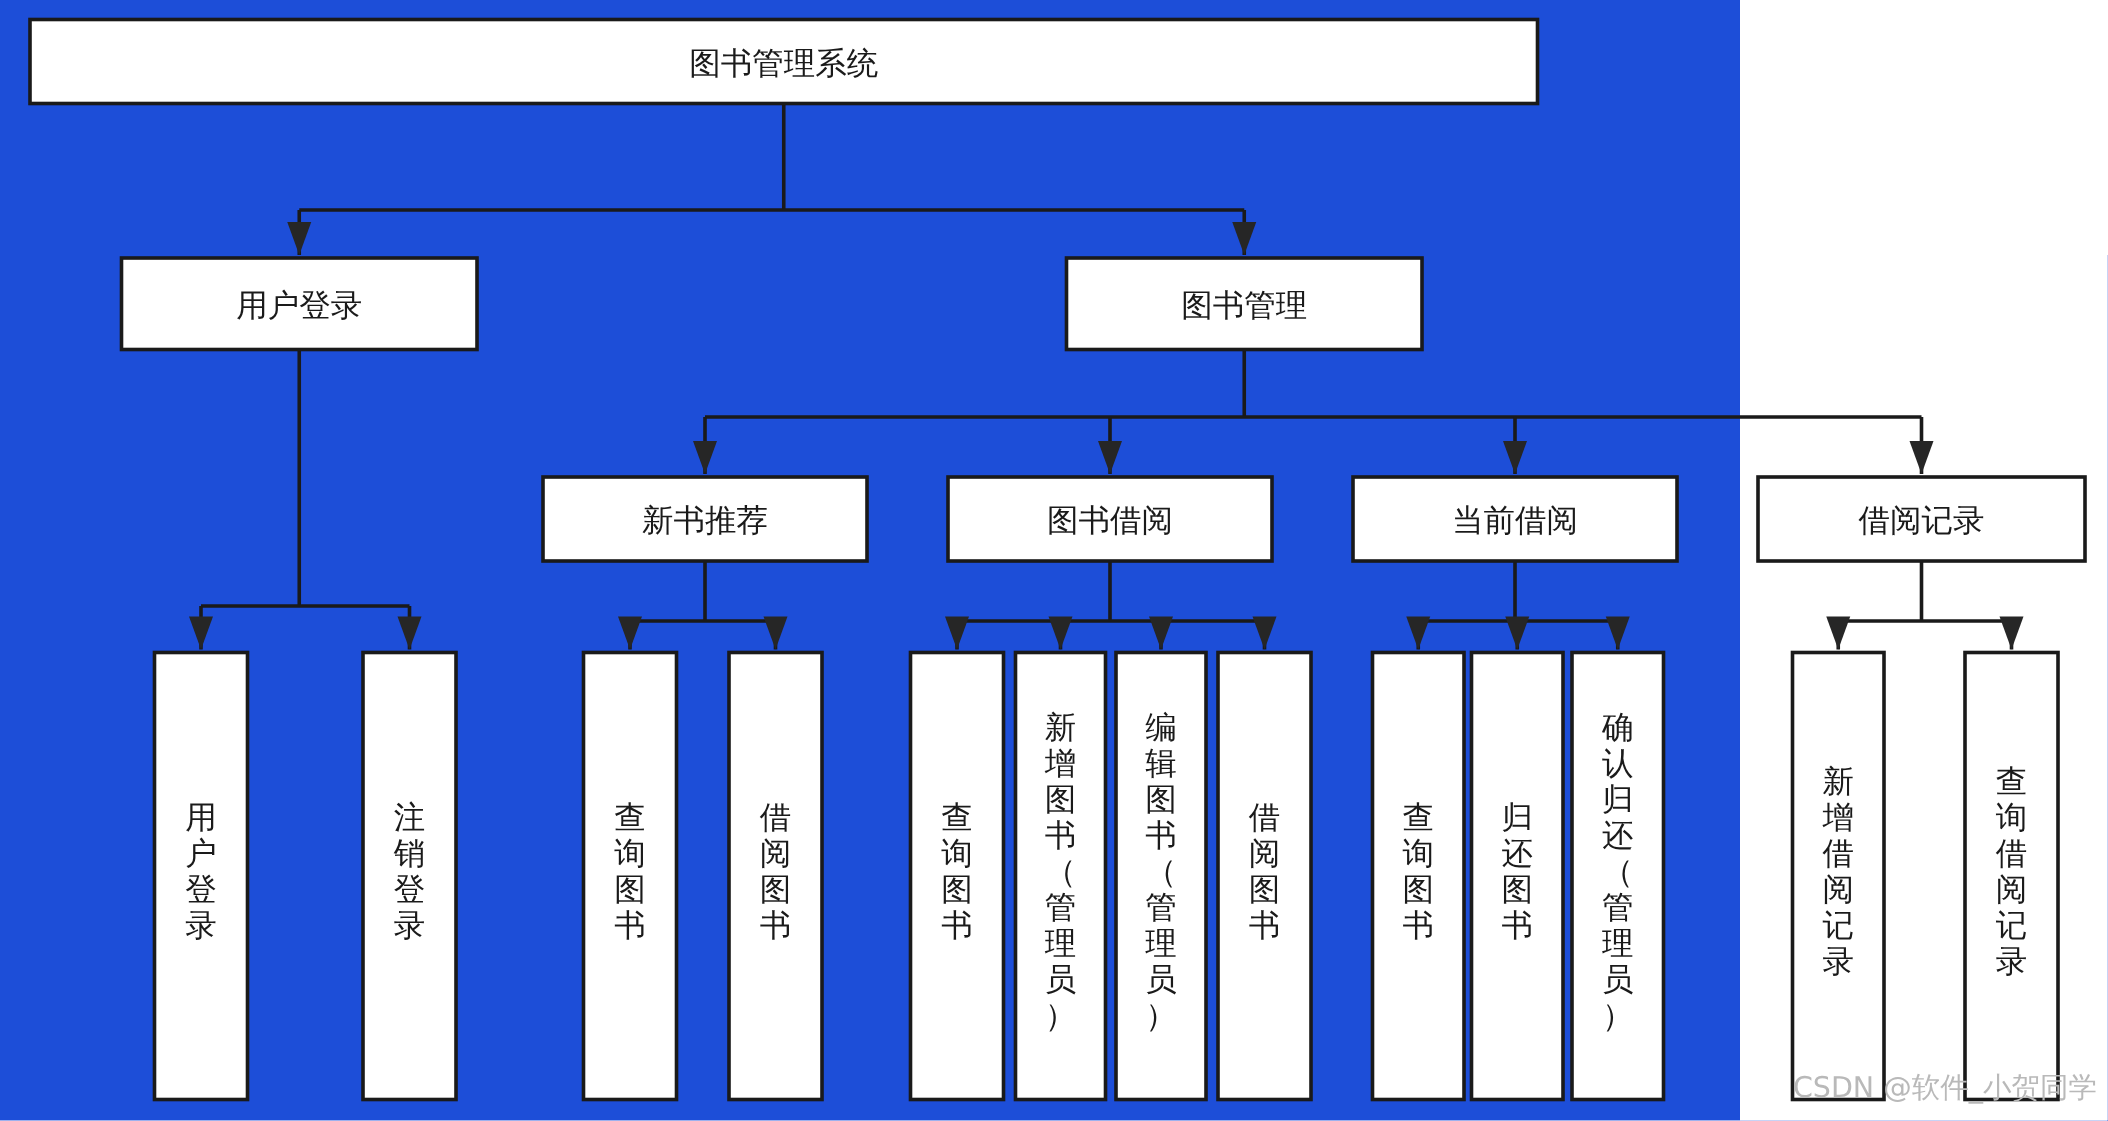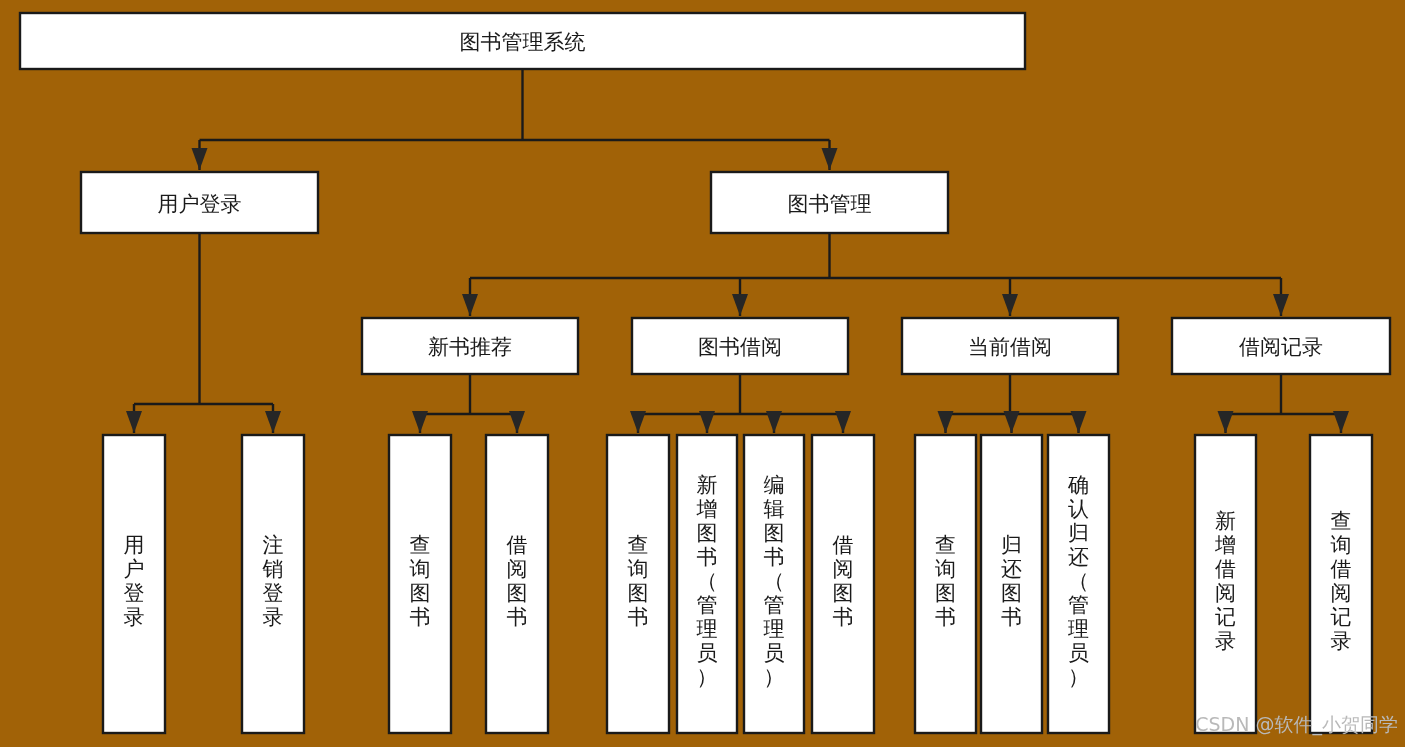--- a/index.html
+++ b/index.html
@@ -9,23 +9,23 @@
     background: #ffffff;
   }
   body {
     font-family: "DejaVu Sans", "Liberation Sans", sans-serif;
     width: 1405px;
     height: 747px;
     overflow: hidden;
   }
   #diagram-root {
     position: relative;
-    width: 1405px;
+    width: 1160px;
     height: 747px;
-    background: #a16207;
+    background: #1d4ed8;
   }
   svg#flow-svg {
     display: block;
     width: 1405px;
     height: 747px;
   }
   .node-rect {
     fill: #ffffff;
     stroke: #1a1a1a;
     stroke-width: 2.4;

